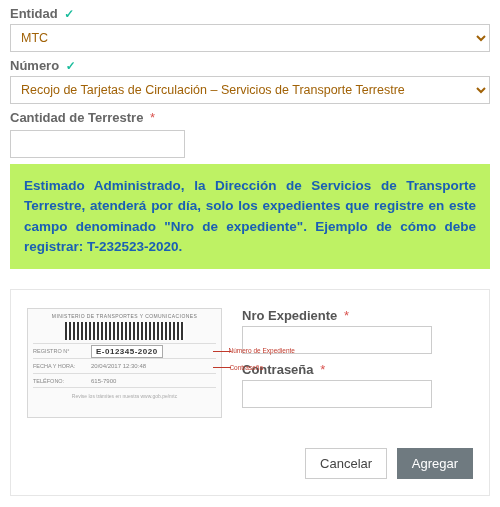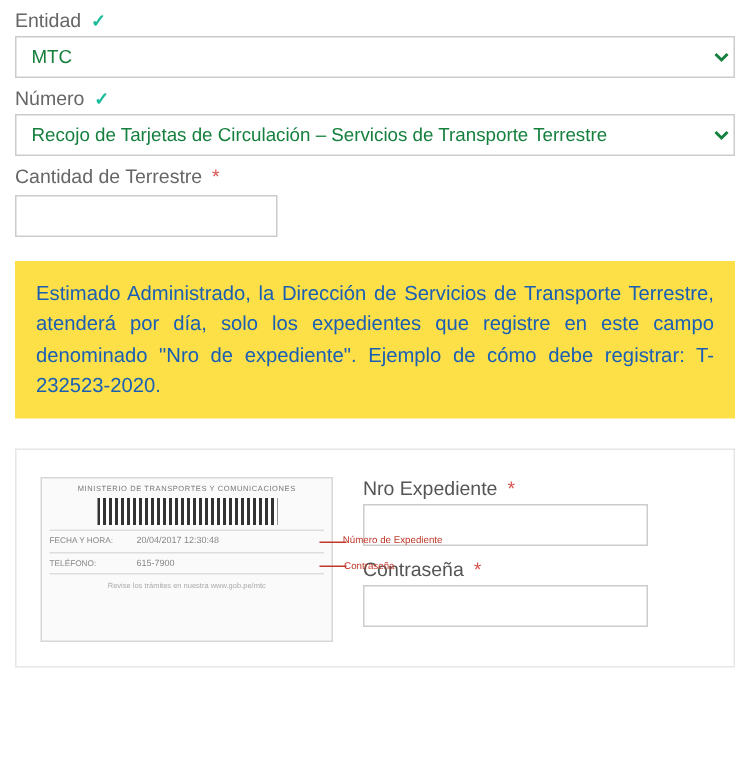--- a/index.html
+++ b/index.html
@@ -12,54 +12,56 @@
     width: 500px;
     padding: 6px 10px 60px 10px;
     position: relative;
   }
   .field-group { margin-bottom: 6px; }
   .lbl {
     display: inline-block;
     color: #666;
     font-size: 13px;
     margin-bottom: 3px;
+    font-weight: bold;
   }
   .check-icon {
     display: inline-block;
     color: #1abc9c;
     font-weight: bold;
     margin-left: 3px;
     font-size: 12px;
   }
   select.form-control {
     width: 100%;
     height: 28px;
     border: 1px solid #ccc;
     font-size: 12.5px;
-    color: #15803d;
+    color: #a16207;
     padding: 2px 6px;
     background: #fff;
   }
   input.form-control {
     height: 28px;
     border: 1px solid #ccc;
     font-size: 13px;
     padding: 2px 6px;
     background: #fff;
   }
   .qty-input { width: 175px; display:block; margin-top:2px; }
   .req-star { color: #d9534f; margin-left:3px; }
   .info-box {
-    background: #fde047;
+    background: #bef264;
     color: #1a5fb4;
     padding: 12px 14px;
     font-size: 13.5px;
     line-height: 1.5;
     text-align: justify;
-    margin-top: 16px;
+    margin-top: 6px;
+    font-weight: bold;
   }
   .panel {
     border: 1px solid #e6e6e6;
     margin-top: 20px;
     padding: 18px 16px 16px 16px;
   }
   .panel-inner {
     display: flex;
     gap: 20px;
     align-items: flex-start;
@@ -157,20 +159,24 @@
 
 <div class="info-box">Estimado Administrado, la Dirección de Servicios de Transporte Terrestre, atenderá por día, solo los expedientes que registre en este campo denominado "Nro de expediente". Ejemplo de cómo debe registrar: T-232523-2020.</div>
 
 <div class="panel">
   <div class="panel-inner">
 
     <div class="sample-card">
       <div class="sample-title">MINISTERIO DE TRANSPORTES Y COMUNICACIONES</div>
       <div class="barcode"></div>
       <div class="sample-row">
+        <span class="k">REGISTRO N°</span>
+        <span class="sample-pill">E-012345-2020</span>
+      </div>
+      <div class="sample-row">
         <span class="k">FECHA Y HORA:</span>
         <span>20/04/2017 12:30:48</span>
       </div>
       <div class="sample-row last">
         <span class="k">TELÉFONO:</span>
         <span>615-7900</span>
       </div>
       <div class="sample-foot">Revise los trámites en nuestra www.gob.pe/mtc</div>
       <div class="line l1"></div>
       <div class="line l2"></div>
@@ -185,13 +191,17 @@
         <input class="form-control" type="text" style="">
       </div>
       <div class="field-group" style="margin-top:8px;">
         <span class="lbl">Contraseña</span>
         <span class="req-star">*</span>
         <input class="form-control" type="text" style="">
       </div>
     </div>
   </div>
 
+  <div class="btn-row">
+    <button class="btn btn-cancel">Cancelar</button>
+    <button class="btn btn-add">Agregar</button>
+  </div>
 </div>
 
 </body></html>

